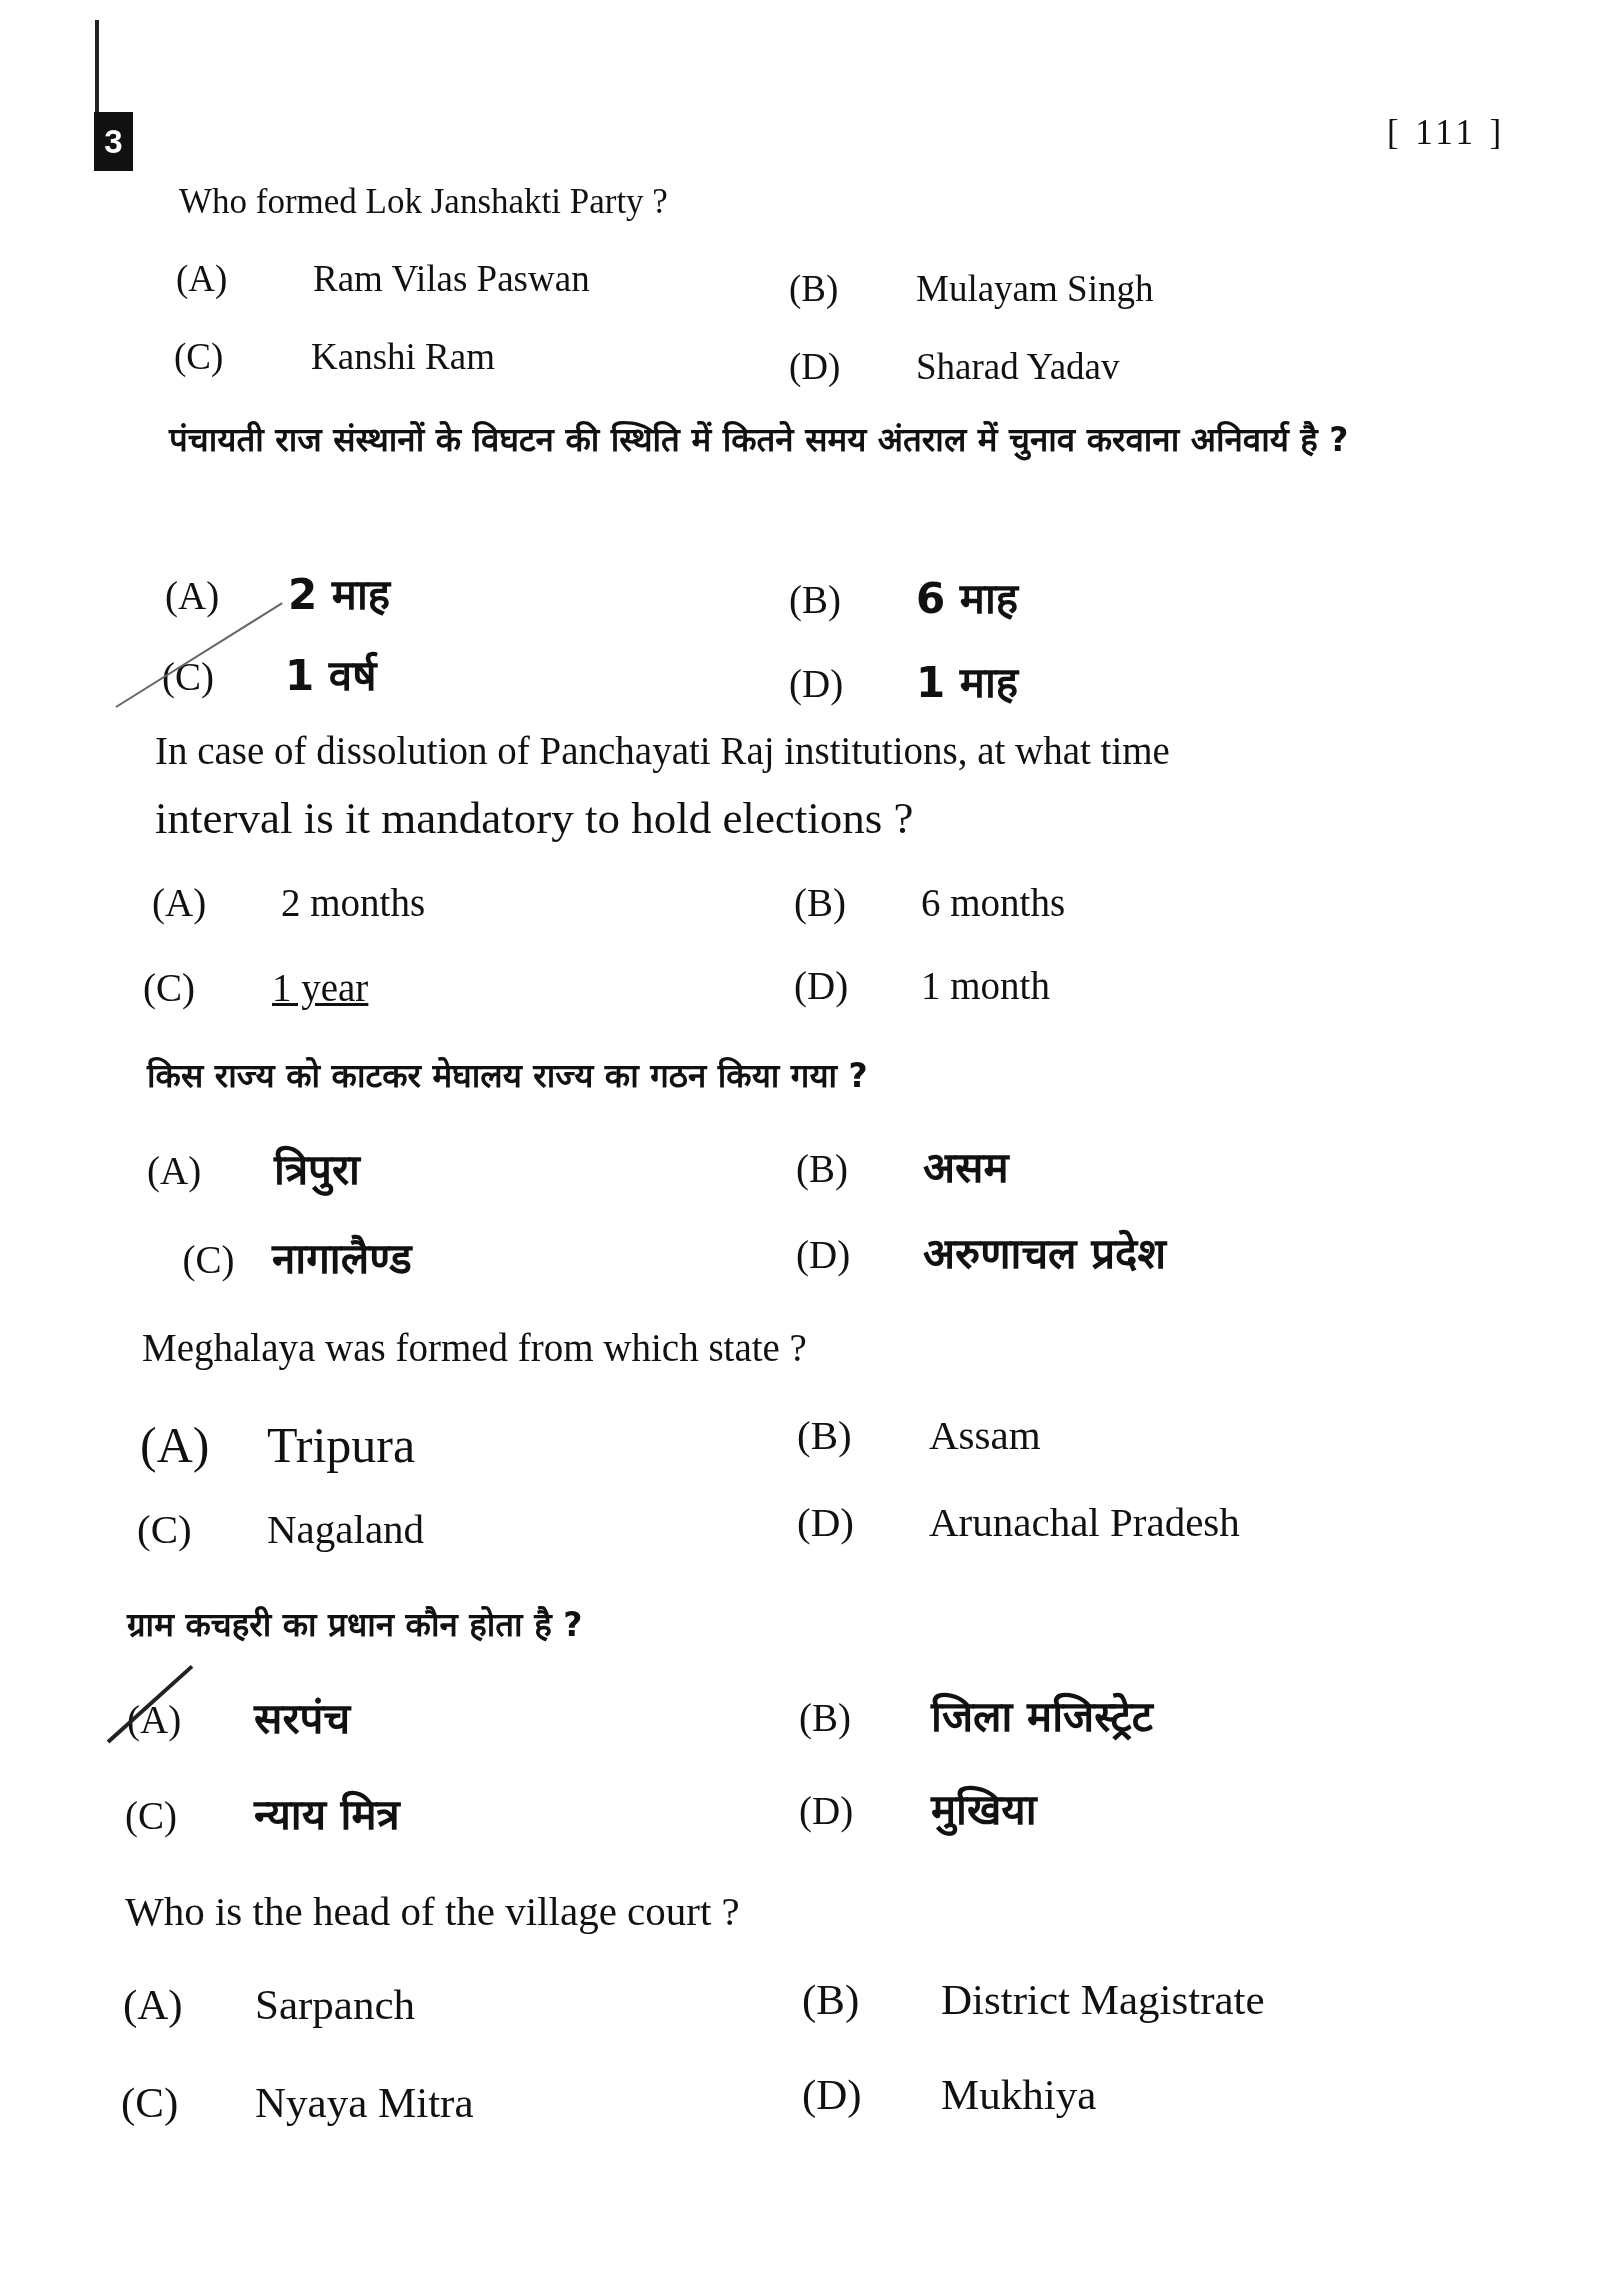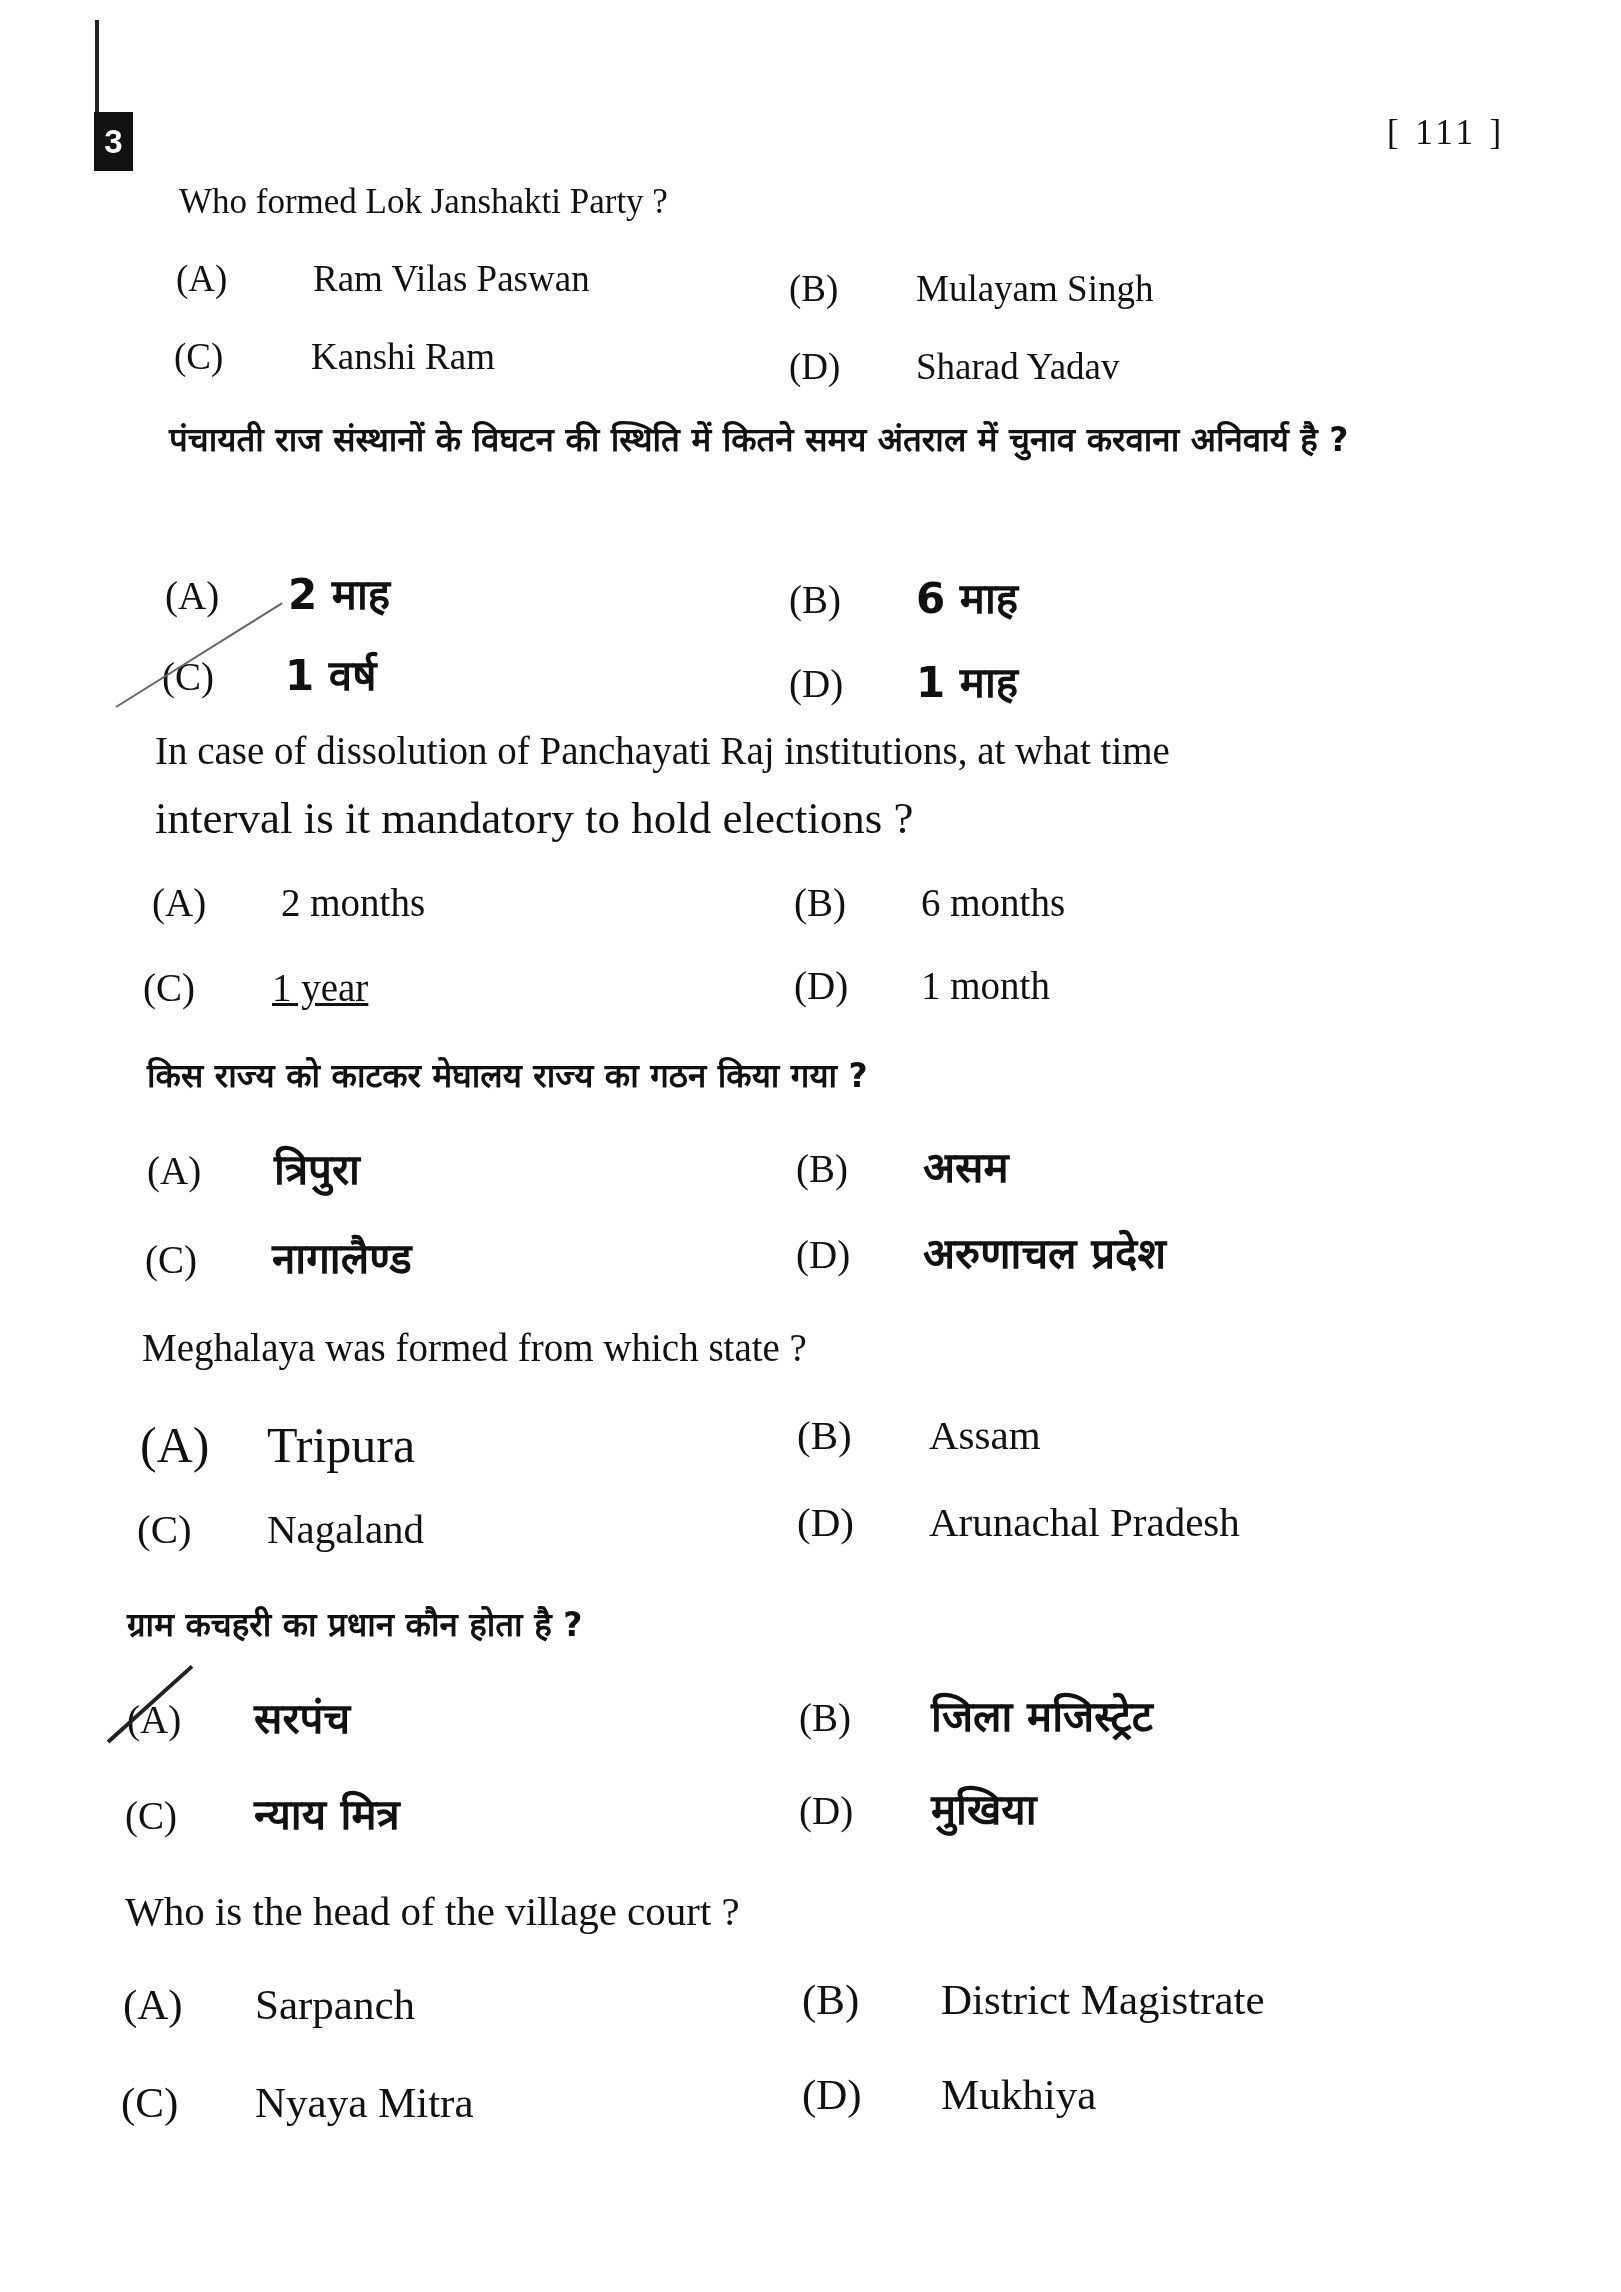--- a/index.html
+++ b/index.html
@@ -54,21 +54,21 @@
 <div class="q" style="left:155px;top:716px;font-size:39px;">In case of dissolution of Panchayati Raj institutions, at what time</div>
 <div class="q" style="left:155px;top:784px;font-size:45px;">interval is it mandatory to hold elections ?</div>
 <div class="opt" style="left:152px;top:880px;"><span class="lbl" style="width:129px">(A)</span><span>2 months</span></div>
 <div class="opt right" style="left:794px;top:880px;"><span class="lbl">(B)</span><span>6 months</span></div>
 <div class="opt" style="left:143px;top:965px;text-decoration:underline;"><span class="lbl" style="width:129px">(C)</span><span>1 year</span></div>
 <div class="opt right" style="left:794px;top:963px;"><span class="lbl">(D)</span><span>1 month</span></div>
 
 <div class="q hi" style="left:147px;top:1041px;white-space:nowrap;">किस राज्य को काटकर मेघालय राज्य का गठन किया गया ?</div>
 <div class="opt hi" style="left:147px;top:1139px;"><span class="lbl" style="width:127px">(A)</span><span class="val">त्रिपुरा</span></div>
 <div class="opt hi right" style="left:796px;top:1137px;"><span class="lbl">(B)</span><span class="val">असम</span></div>
-<div class="opt hi" style="left:145px;top:1228px;"><span class="lbl" style="width:127px">(C)</span><span class="val">नागालैण्ड</span></div>
+<div class="opt hi" style="left:145px;top:1228px;text-align:center;"><span class="lbl" style="width:127px">(C)</span><span class="val">नागालैण्ड</span></div>
 <div class="opt hi right" style="left:796px;top:1223px;"><span class="lbl">(D)</span><span class="val">अरुणाचल प्रदेश</span></div>
 
 <div class="q" style="left:142px;top:1313px;font-size:39px;">Meghalaya was formed from which state ?</div>
 <div class="opt" style="left:140px;top:1416px;font-size:50px;"><span class="lbl" style="width:127px">(A)</span><span>Tripura</span></div>
 <div class="opt right" style="left:797px;top:1411px;font-size:41px;"><span class="lbl" style="width:132px">(B)</span><span>Assam</span></div>
 <div class="opt" style="left:137px;top:1505px;font-size:41px;"><span class="lbl" style="width:130px">(C)</span><span>Nagaland</span></div>
 <div class="opt right" style="left:797px;top:1498px;font-size:41px;"><span class="lbl" style="width:132px">(D)</span><span>Arunachal Pradesh</span></div>
 
 <div class="q hi" style="left:127px;top:1590px;white-space:nowrap;">ग्राम कचहरी का प्रधान कौन होता है ?</div>
 <div class="opt hi" style="left:127px;top:1688px;"><span class="lbl" style="width:127px">(A)</span><span class="val">सरपंच</span></div>

